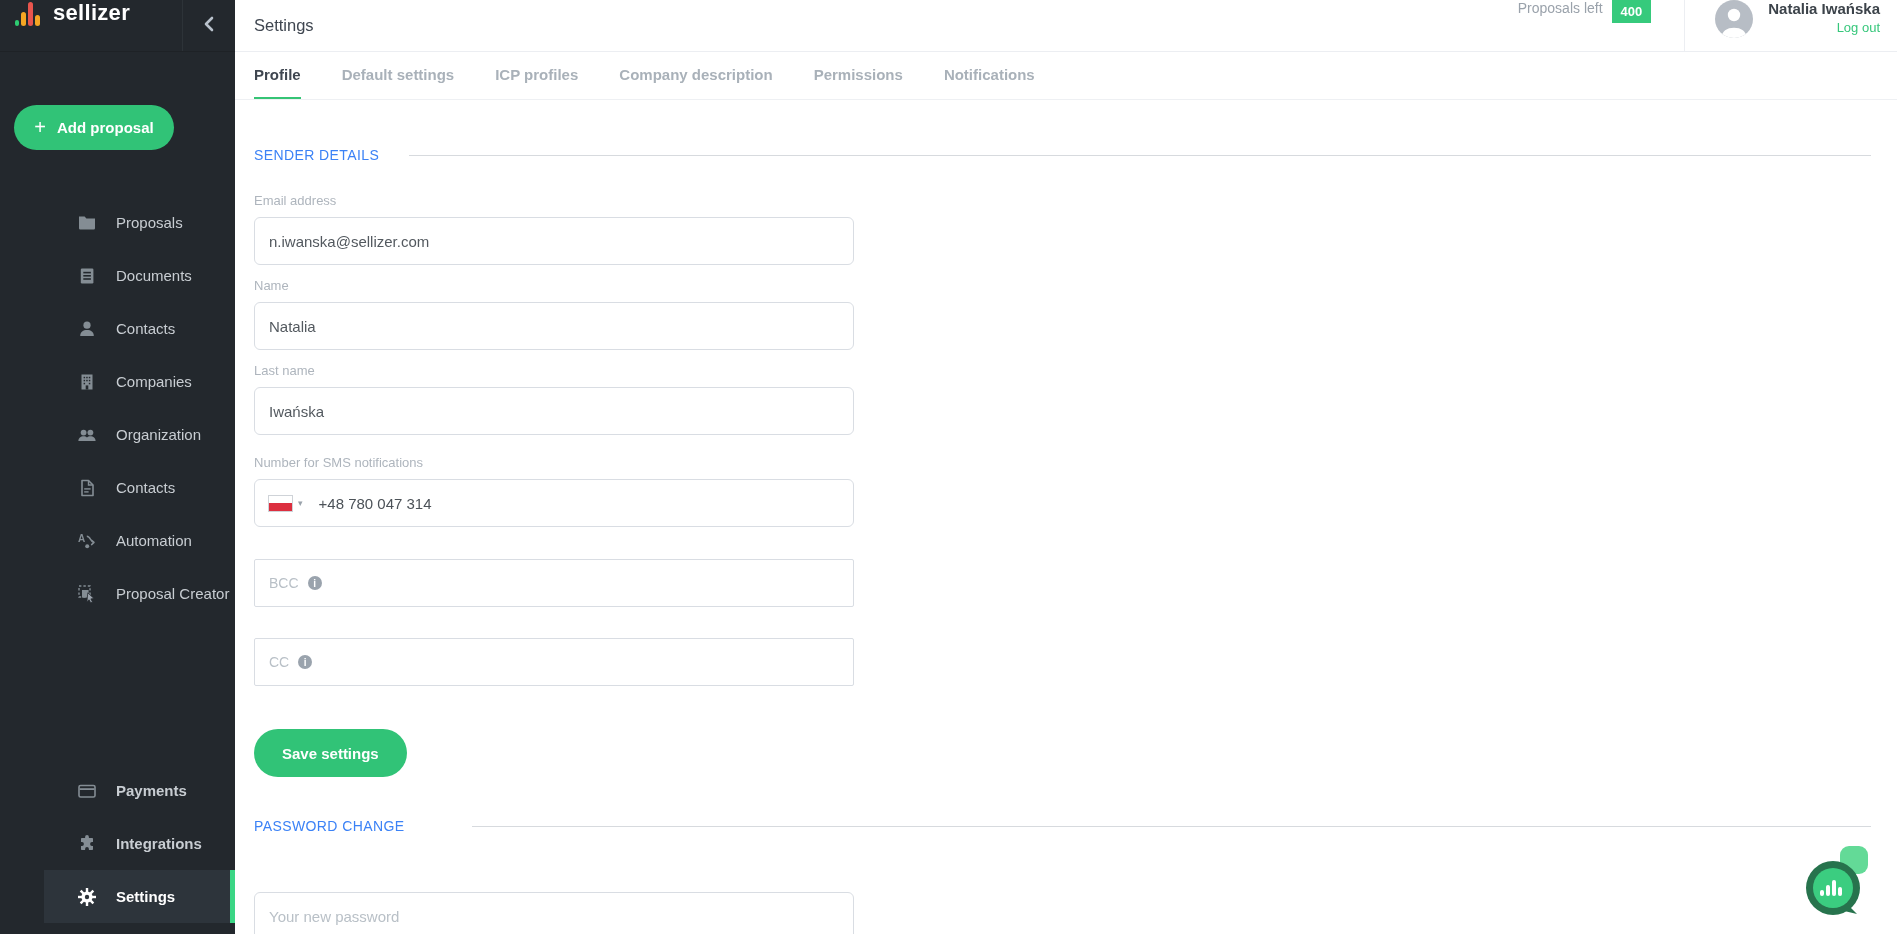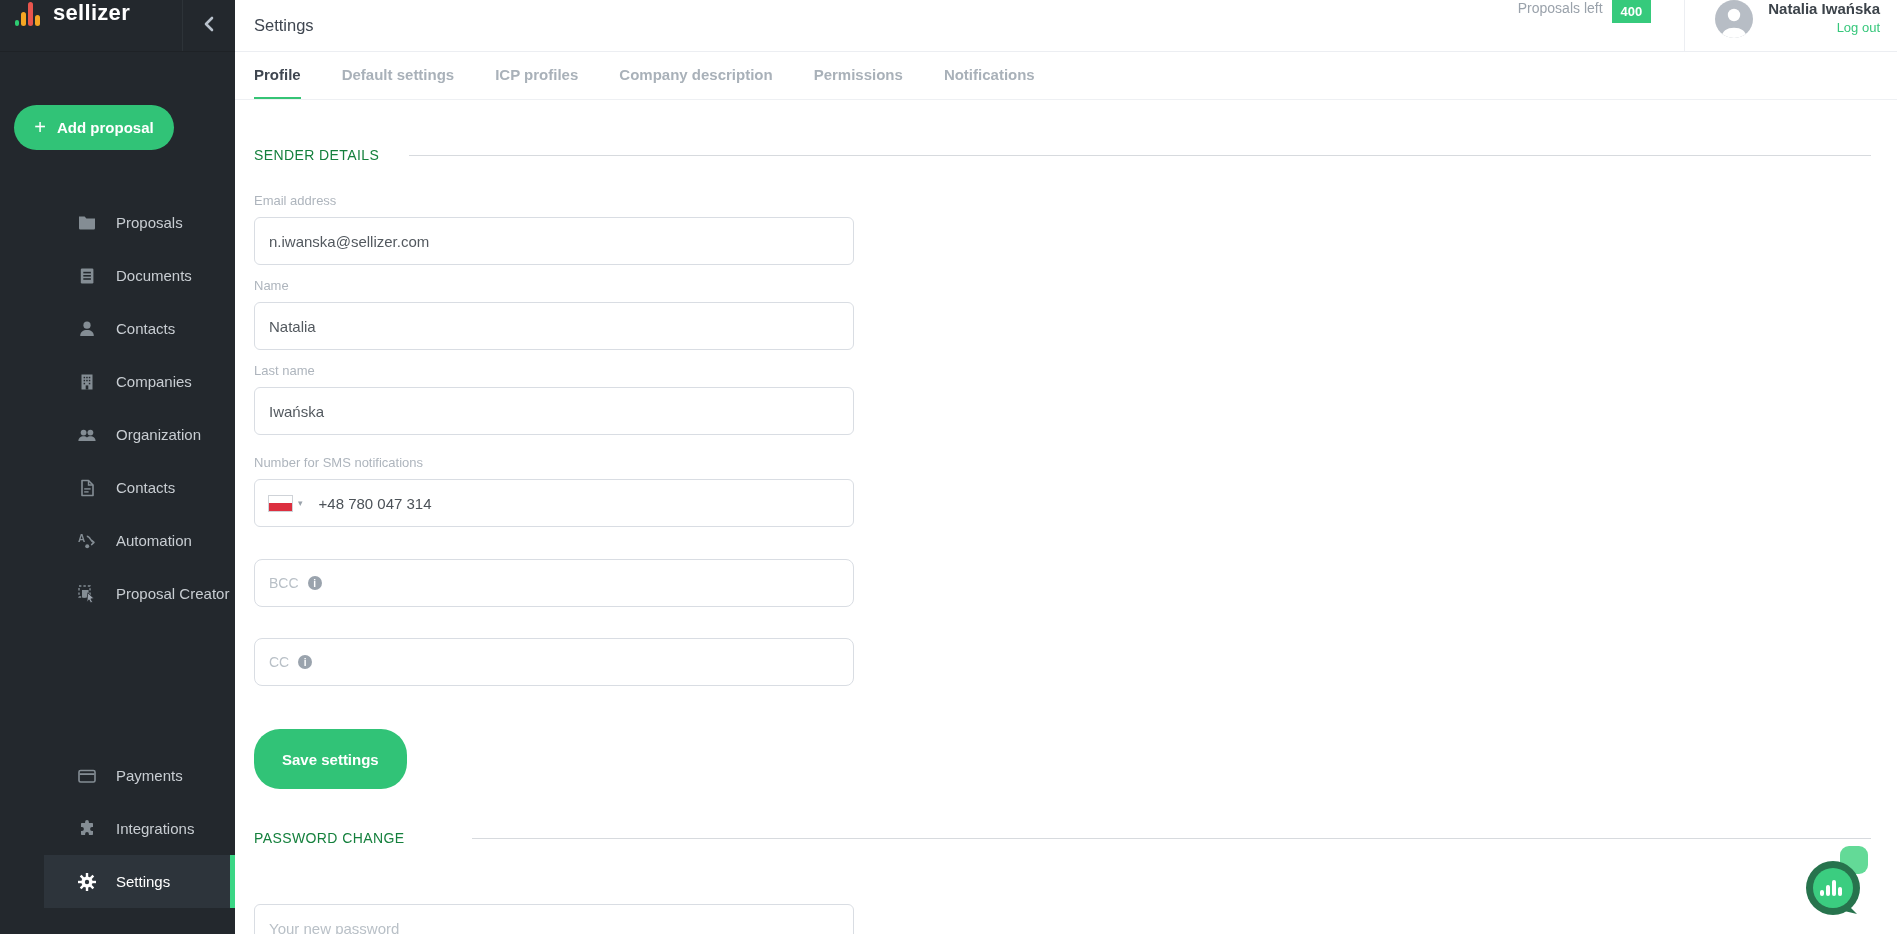--- a/index.html
+++ b/index.html
@@ -23,21 +23,21 @@
   .add-proposal {
     margin: 53px 0 0 14px; width: 160px; height: 45px;
     border-radius: 23px; background: #31c377; border: none;
     color: #fff; font-size: 15px; font-weight: bold;
     display: flex; align-items: center; justify-content: center; gap: 11px;
     cursor: pointer; font-family: inherit;
   }
   .add-plus { font-size: 20px; font-weight: normal; line-height: 1; margin-top: -2px; }
 
   .nav { margin-top: 46px; padding-left: 44px; }
-  .nav-bottom { margin-top: auto; margin-bottom: 26px; }
+  .nav-bottom { margin-top: auto; margin-bottom: 11px; font-weight: bold; }
   .nav-item {
     height: 53px; display: flex; align-items: center;
     padding-left: 33px; font-size: 15px; cursor: pointer; position: relative;
   }
   .nav-item .ic { width: 20px; height: 20px; margin-right: 19px; display: flex; align-items: center; justify-content: center; }
   .nav-item.active { background: #2d343b; color: #fff; }
   .nav-item.active::after {
     content: ""; position: absolute; right: 0; top: 0; bottom: 0;
     width: 5px; background: #3bd685;
   }
@@ -70,21 +70,21 @@
   }
   .tab {
     display: flex; align-items: center; height: 100%;
     font-size: 15px; font-weight: bold; color: #a9b1b9;
     margin-right: 41px; border-bottom: 2px solid transparent; cursor: pointer;
   }
   .tab.active { color: #3f4650; border-bottom-color: #35c475; text-align: center; }
 
   .content { flex: 1; padding-left: 19px; overflow: hidden; }
   .section-head { display: flex; align-items: center; margin-top: 47px; }
-  .section-title { color: #15803d; font-size: 14px; letter-spacing: .4px; }
+  .section-title { color: #3b82f6; font-size: 14px; letter-spacing: .4px; }
   .section-line { flex: 1; height: 1px; background: #d7dade; margin-left: 30px; margin-right: 26px; }
 
   .field-label { color: #aeb5bd; font-size: 13px; margin: 13px 0 9px; }
   .field-label.first { margin-top: 30px; }
   .field-label.phone-label { margin-top: 20px; }
 
   .text-input {
     width: 600px; height: 48px; border: 1px solid #d9dde3; border-radius: 6px;
     padding: 0 14px; font-size: 15px; color: #53595f; outline: none;
     font-family: inherit; background: #fff; display: block;
@@ -95,34 +95,34 @@
     width: 600px; height: 48px; border: 1px solid #d9dde3; border-radius: 6px;
     display: flex; align-items: center;
   }
   .flag { width: 25px; height: 17px; margin-left: 13px; border: 1px solid #cfd3d8; display: flex; flex-direction: column; cursor: pointer; }
   .flag .t { flex: 1; background: #fff; }
   .flag .b { flex: 1; background: #dc2f3f; }
   .flag-caret { color: #9aa2ab; font-size: 9px; margin-left: 5px; }
   .phone-value { margin-left: 16px; font-size: 15px; color: #4c5258; }
 
   .cc-box {
-    width: 600px; height: 48px; border: 1px solid #d9dde3; border-radius: 8px;
+    width: 600px; height: 48px; border: 1px solid #d9dde3; border-radius: 2px;
     display: flex; align-items: center; padding-left: 14px; gap: 9px; cursor: text;
   }
   .cc-box .ph { color: #b9c0c7; font-size: 14px; }
   .cc-box.bcc { margin-top: 32px; }
   .cc-box.cc  { margin-top: 31px; }
   .info-icon {
     width: 14px; height: 14px; border-radius: 50%; background: #9aa3ad;
     color: #fff; font-size: 10px; font-weight: bold; font-style: normal;
     display: flex; align-items: center; justify-content: center; cursor: pointer;
   }
 
   .save-btn {
-    margin-top: 43px; min-width: 133px; height: 60px; padding: 0 28px;
+    margin-top: 43px; min-width: 133px; height: 48px; padding: 0 28px;
     border-radius: 26px; background: #31c377; border: none;
     color: #fff; font-size: 15px; font-weight: bold; cursor: pointer; font-family: inherit;
   }
   .password-head { margin-top: 41px; gap: 38px; }
   .password-input { margin-top: 58px; }
 
   .chat-widget { position: fixed; right: 28px; bottom: 14px; width: 64px; height: 74px; cursor: pointer; }
 </style>
 </head>
 <body>

